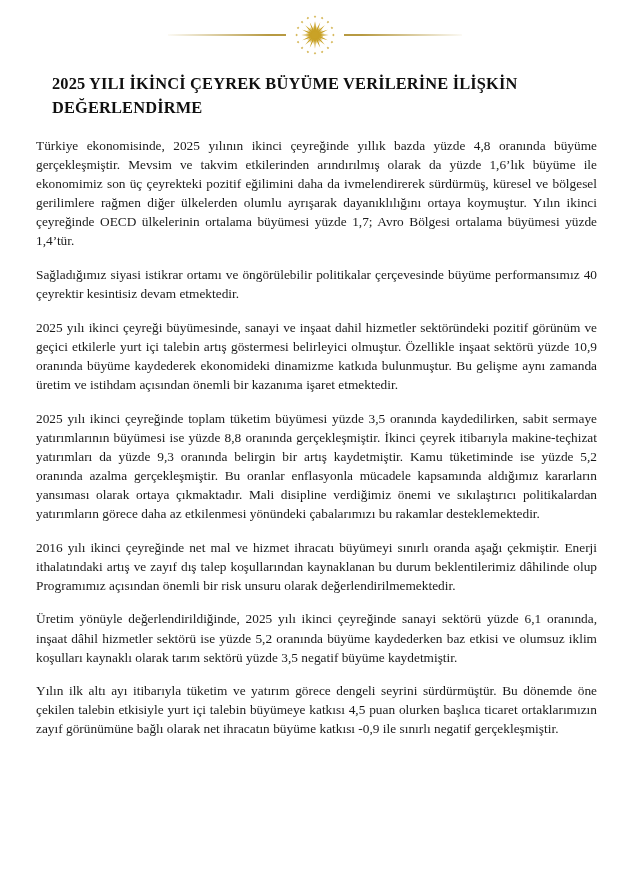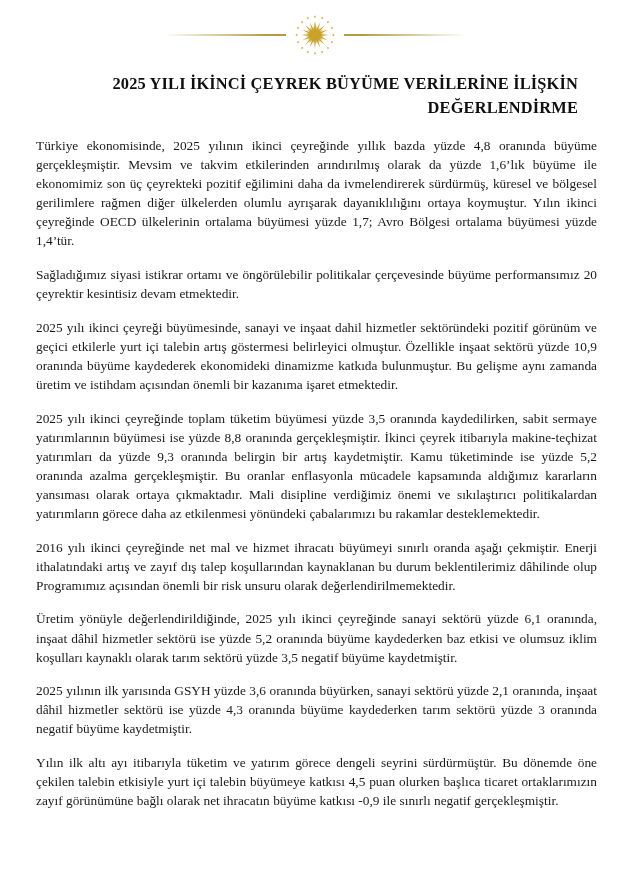--- a/index.html
+++ b/index.html
@@ -52,21 +52,21 @@
     height: 46px;
     flex: none;
     margin: 0 6px;
     position: relative;
   }
   .emblem svg { display: block; }
 
   
   .doc-title {
     margin: 10px 52px 0 52px;
-    text-align: right;
+    text-align: left;
     font-family: "Liberation Serif", "DejaVu Serif", serif;
     font-weight: bold;
     font-size: 16.4px;
     line-height: 24px;
     letter-spacing: 0.15px;
     color: #101010;
   }
 
   
   .body-copy {
@@ -193,22 +193,21 @@
       </svg>
     </div>
 
     <div class="masthead-rule right"></div>
   </div>
 
   <h1 class="doc-title">2025 YILI İKİNCİ ÇEYREK BÜYÜME VERİLERİNE İLİŞKİN DEĞERLENDİRME</h1>
 
   <div class="body-copy">
     <p>Türkiye ekonomisinde, 2025 yılının ikinci çeyreğinde yıllık bazda yüzde 4,8 oranında büyüme gerçekleşmiştir. Mevsim ve takvim etkilerinden arındırılmış olarak da yüzde 1,6’lık büyüme ile ekonomimiz son üç çeyrekteki pozitif eğilimini daha da ivmelendirerek sürdürmüş, küresel ve bölgesel gerilimlere rağmen diğer ülkelerden olumlu ayrışarak dayanıklılığını ortaya koymuştur. Yılın ikinci çeyreğinde OECD ülkelerinin ortalama büyümesi yüzde 1,7; Avro Bölgesi ortalama büyümesi yüzde 1,4’tür.</p>
-    <p>Sağladığımız siyasi istikrar ortamı ve öngörülebilir politikalar çerçevesinde büyüme performansımız 20 çeyrektir kesintisiz devam etmektedir.</p>
+    <p>Sağladığımız siyasi istikrar ortamı ve öngörülebilir politikalar çerçevesinde büyüme performansımız 40 çeyrektir kesintisiz devam etmektedir.</p>
     <p>2025 yılı ikinci çeyreği büyümesinde, sanayi ve inşaat dahil hizmetler sektöründeki pozitif görünüm ve geçici etkilerle yurt içi talebin artış göstermesi belirleyici olmuştur. Özellikle inşaat sektörü yüzde 10,9 oranında büyüme kaydederek ekonomideki dinamizme katkıda bulunmuştur. Bu gelişme aynı zamanda üretim ve istihdam açısından önemli bir kazanıma işaret etmektedir.</p>
     <p>2025 yılı ikinci çeyreğinde toplam tüketim büyümesi yüzde 3,5 oranında kaydedilirken, sabit sermaye yatırımlarının büyümesi ise yüzde 8,8 oranında gerçekleşmiştir. İkinci çeyrek itibarıyla makine-teçhizat yatırımları da yüzde 9,3 oranında belirgin bir artış kaydetmiştir. Kamu tüketiminde ise yüzde 5,2 oranında azalma gerçekleşmiştir. Bu oranlar enflasyonla mücadele kapsamında aldığımız kararların yansıması olarak ortaya çıkmaktadır. Mali disipline verdiğimiz önemi ve sıkılaştırıcı politikalardan yatırımların görece daha az etkilenmesi yönündeki çabalarımızı bu rakamlar desteklemektedir.</p>
     <p>2016 yılı ikinci çeyreğinde net mal ve hizmet ihracatı büyümeyi sınırlı oranda aşağı çekmiştir. Enerji ithalatındaki artış ve zayıf dış talep koşullarından kaynaklanan bu durum beklentilerimiz dâhilinde olup Programımız açısından önemli bir risk unsuru olarak değerlendirilmemektedir.</p>
     <p>Üretim yönüyle değerlendirildiğinde, 2025 yılı ikinci çeyreğinde sanayi sektörü yüzde 6,1 oranında, inşaat dâhil hizmetler sektörü ise yüzde 5,2 oranında büyüme kaydederken baz etkisi ve olumsuz iklim koşulları kaynaklı olarak tarım sektörü yüzde 3,5 negatif büyüme kaydetmiştir.</p>
-    <p>2025 yılının ilk yarısında GSYH yüzde 3,6 oranında büyürken, sanayi sektörü yüzde 2,1 oranında, inşaat dâhil hizmetler sektörü ise yüzde 4,3 oranında büyüme kaydederken tarım sektörü yüzde 3 oranında negatif büyüme kaydetmiştir.</p>
     <p>Yılın ilk altı ayı itibarıyla tüketim ve yatırım görece dengeli seyrini sürdürmüştür. Bu dönemde öne çekilen talebin etkisiyle yurt içi talebin büyümeye katkısı 4,5 puan olurken başlıca ticaret ortaklarımızın zayıf görünümüne bağlı olarak net ihracatın büyüme katkısı -0,9 ile sınırlı negatif gerçekleşmiştir.</p>
   </div>
 
 </div>
 
 </body></html>

